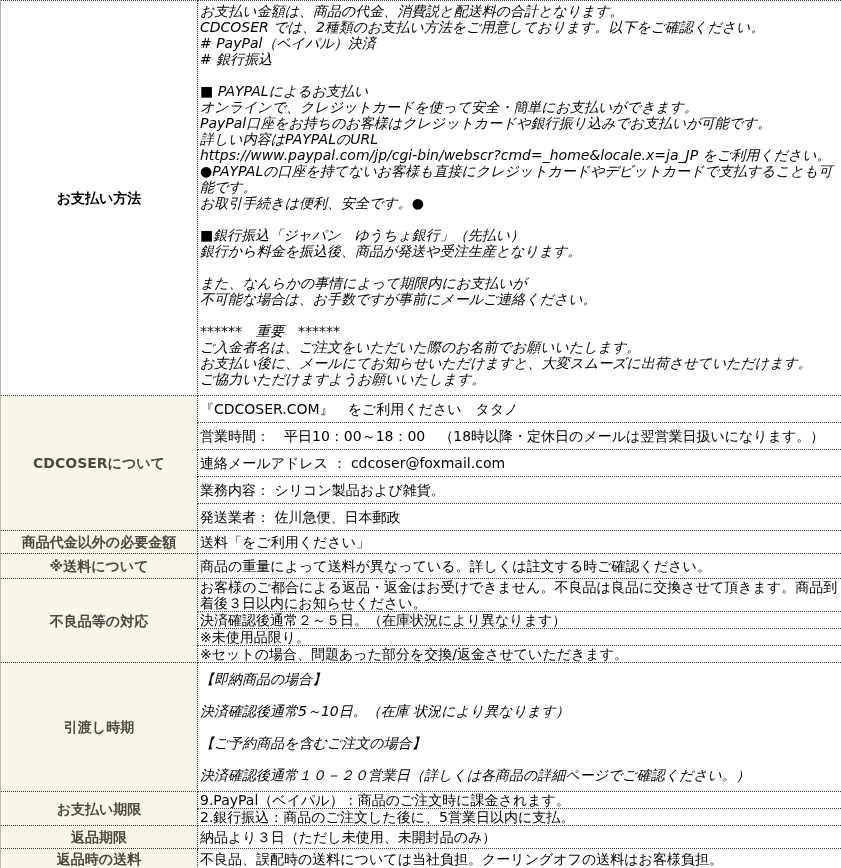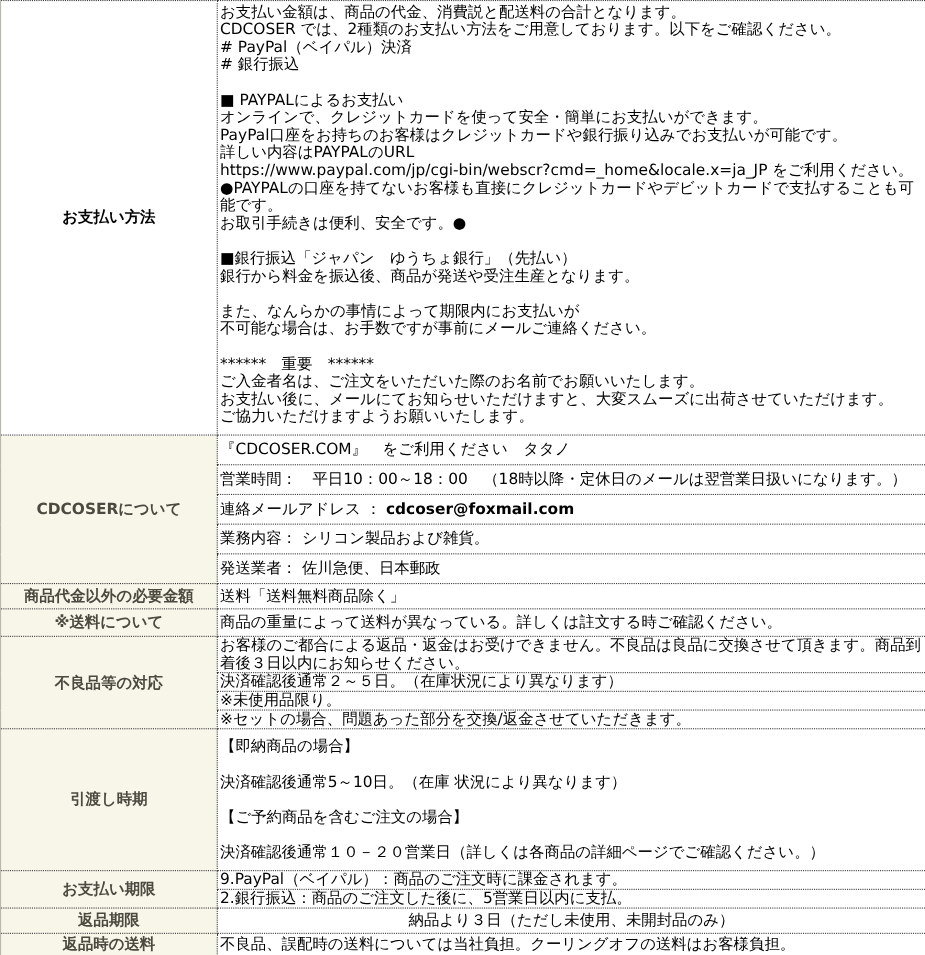--- a/index.html
+++ b/index.html
@@ -30,30 +30,30 @@
   }
   th.hd-white{background:#ffffff;color:#000000;}
   td.bd{
     background:#ffffff;
     border:1px dotted #3a3a3a;
     vertical-align:middle;
     padding:1px 2px;
     word-break:break-all;
     overflow-wrap:break-word;
   }
-  .pre{white-space:pre-wrap;}
+  .pre{white-space:pre-wrap;font-style:italic;}
   td.row-payment{padding:2px 2px 8px 2px;}
   td.row-about{padding:5px 2px;}
   td.row-fee{padding:3px 2px;}
   td.row-shipnote{padding:4px 2px;}
   td.row-tight{padding:0 2px;margin-left:11px;}
   td.row-delivery{padding:8px 2px;}
-  td.row-return{padding:3px 2px;text-align:center;}
+  td.row-return{padding:3px 2px;}
   td.row-retship{padding:1px 2px;}
-  .b{font-weight:bold;}
+  .b{font-weight:normal;}
 </style>
 </head>
 <body>
 
 <table class="shop-table">
   <colgroup>
       <col class="col-head">
       <col class="col-body">
     </colgroup>
   <tbody>
@@ -97,21 +97,21 @@
     </tr>
     <tr>
       <td class="bd row-about">業務内容： シリコン製品および雑貨。</td>
     </tr>
     <tr>
       <td class="bd row-about">発送業者： 佐川急便、日本郵政</td>
     </tr>
 
     <tr>
       <th class="hd">商品代金以外の必要金額</th>
-      <td class="bd row-fee">送料「送料無料商品除く」</td>
+      <td class="bd row-fee">送料「をご利用ください」</td>
     </tr>
 
     <tr>
       <th class="hd">※送料について</th>
       <td class="bd row-shipnote">商品の重量によって送料が異なっている。詳しくは註文する時ご確認ください。</td>
     </tr>
 
     <tr>
       <th class="hd" rowspan="4">不良品等の対応</th>
       <td class="bd row-tight">お客様のご都合による返品・返金はお受けできません。不良品は良品に交換させて頂きます。商品到着後３日以内にお知らせください。</td>

